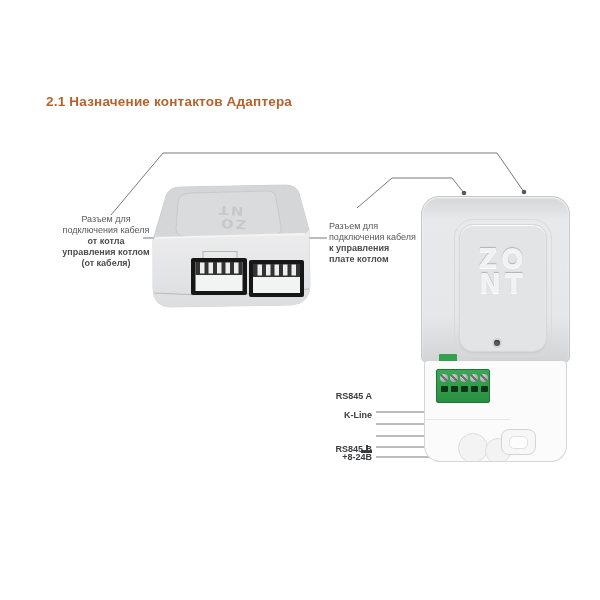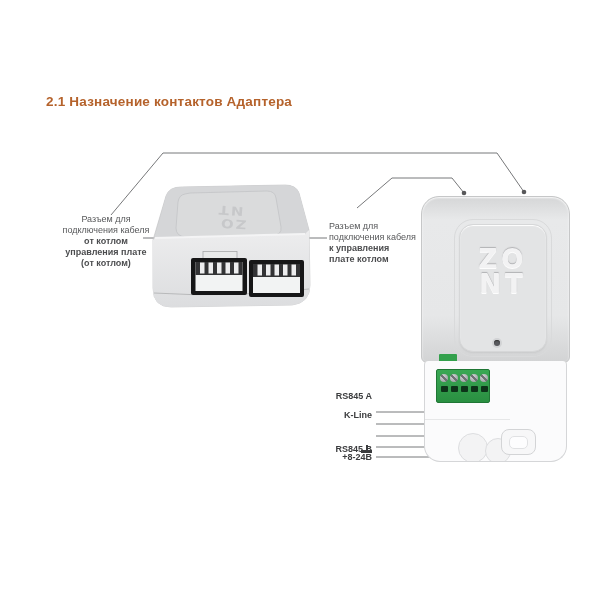--- a/index.html
+++ b/index.html
@@ -166,23 +166,23 @@
       <div class="ledge"></div>
       <div class="bump bump1"></div>
       <div class="bump bump2"></div>
       <div class="hook"></div>
     </div>
   </div>
 
   <div class="callout callout-left">
     <div>Разъем для</div>
     <div>подключения кабеля</div>
-    <div class="b">от котлом</div>
-    <div class="b">управления плате</div>
-    <div class="b">(от котлом)</div>
+    <div class="b">от котла</div>
+    <div class="b">управления котлом</div>
+    <div class="b">(от кабеля)</div>
   </div>
 
   <div class="callout callout-right">
     <div>Разъем для</div>
     <div>подключения кабеля</div>
     <div class="b">к управления</div>
     <div class="b">плате котлом</div>
   </div>
 
   <div class="pin-row" style="top:390px">RS845 A</div>

